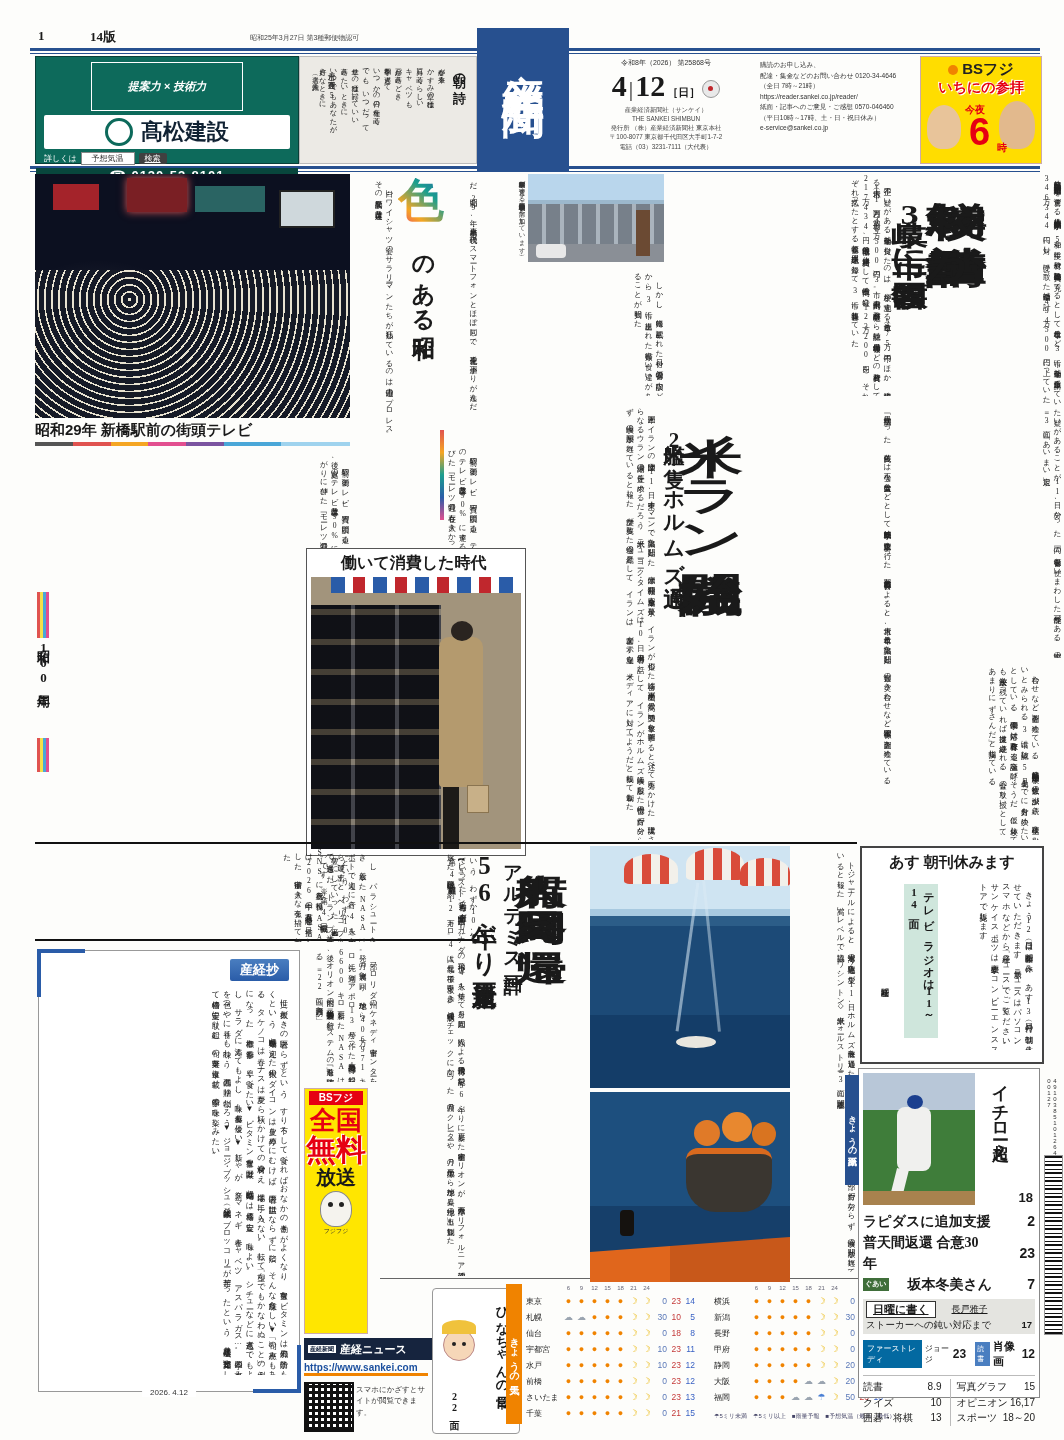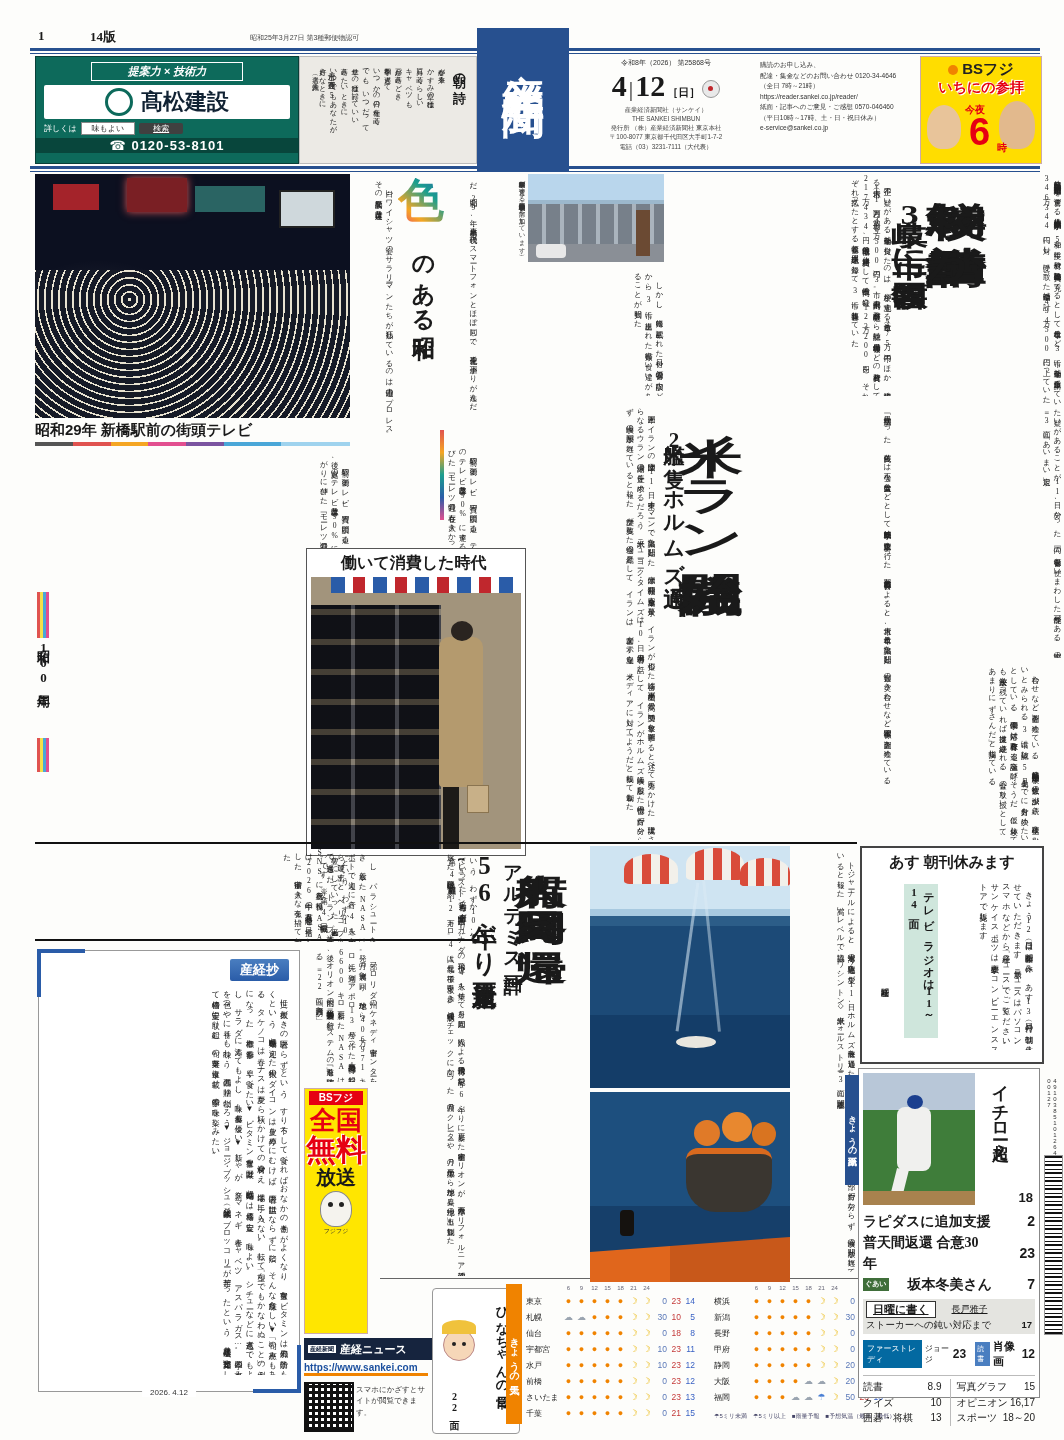--- a/index.html
+++ b/index.html
@@ -28,29 +28,29 @@
 <body>
 <div id="paper">
 
 <div class="abs" style="left:38px;top:28px;font-size:13px;font-weight:bold;">1</div>
 <div class="abs" style="left:90px;top:28px;font-size:13px;font-weight:bold;">14版</div>
 <div class="abs gothic" style="left:250px;top:33px;font-size:7px;color:#444;">昭和25年3月27日 第3種郵便物認可</div>
 <div class="abs bluedouble" style="left:30px;top:48px;width:1010px;"></div>
 <div class="abs bluedouble" style="left:30px;top:166px;width:1010px;"></div>
 
 <div class="abs" style="left:35px;top:56px;width:262px;height:106px;background:#0d6a5b;border:1px solid #093f38;">
-  <div class="gothic" style="margin:5px auto 0;width:150px;border:1px solid #fff;color:#fff;font-size:11px;font-weight:bold;text-align:center;padding:1px 0;font-style:italic;">提案力 × 技術力</div>
+  <div class="gothic" style="margin:5px auto 0;width:150px;border:1px solid #fff;color:#fff;font-size:11px;font-weight:bold;text-align:center;padding:16px 0;font-style:italic;">提案力 × 技術力</div>
   <div style="margin:4px 8px 0;background:#fff;display:flex;align-items:center;justify-content:center;height:34px;border-radius:2px;">
     <span style="width:22px;height:22px;border-radius:50%;border:3px solid #0d6a5b;display:inline-block;margin-right:8px;"></span>
     <span class="gothic" style="font-size:22px;font-weight:bold;color:#123;">髙松建設</span>
   </div>
   <div class="gothic" style="margin:3px 8px 0;display:flex;align-items:center;gap:4px;font-size:8px;color:#fff;">
     <span>詳しくは</span>
-    <span style="background:#fff;color:#333;padding:0 10px;border:1px solid #888;">味もよい</span>
-    <span style="background:#404040;color:#fff;padding:0 14px;border-radius:2px;text-decoration:underline;">検索</span>
+    <span style="background:#fff;color:#333;padding:0 10px;border:1px solid #888;">予想気温</span>
+    <span style="background:#404040;color:#fff;padding:0 6px;border-radius:2px;text-decoration:underline;">検索</span>
   </div>
   <div class="gothic" style="margin-top:3px;background:#08463c;color:#fff;font-size:13px;font-weight:bold;text-align:center;letter-spacing:1px;">☎ 0120-53-8101</div>
 </div>
 
 <div class="abs" style="left:299px;top:56px;width:176px;height:106px;background:#eceae5;border:1px solid #bbb;">
   <div class="v up abs" style="right:8px;top:8px;height:60px;font-size:13px;font-weight:bold;">朝の詩</div>
   <div class="v up abs" style="right:30px;top:6px;height:94px;font-size:7.2px;line-height:1.5;white-space:pre-line;">春が来る
 かすみ草の種は
 三月に蒔くらしい
 キャベツも

